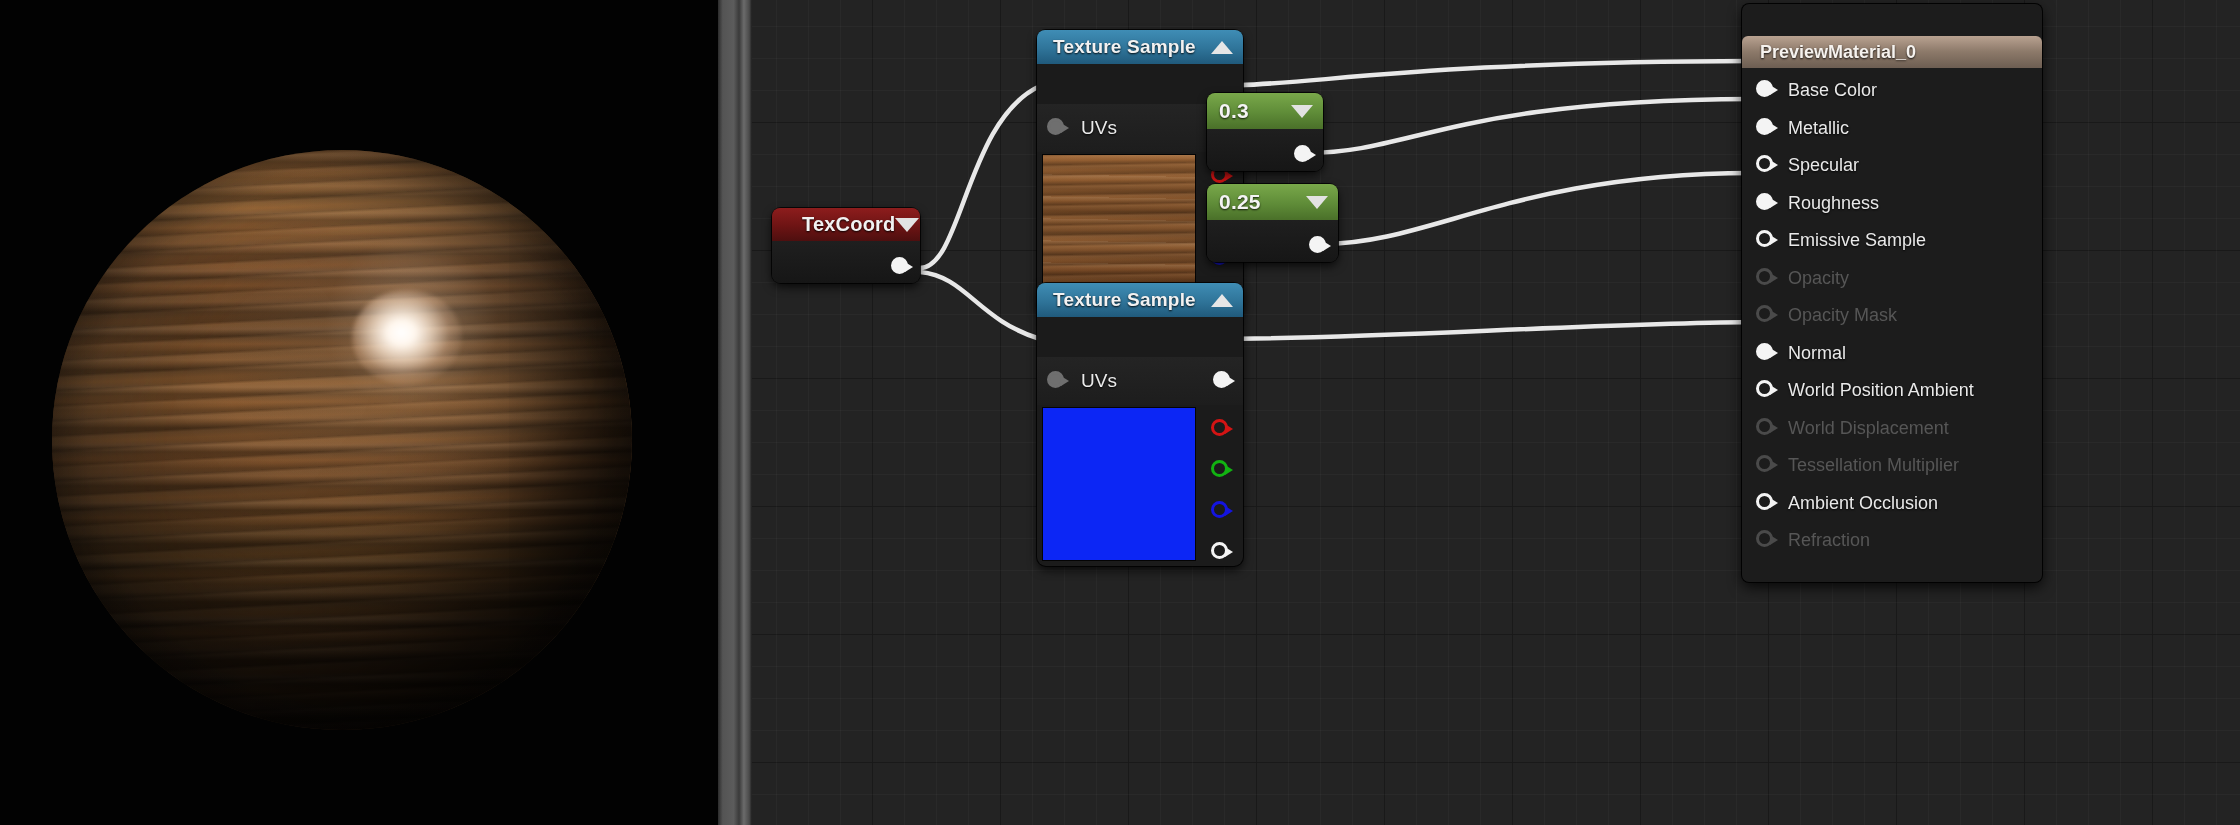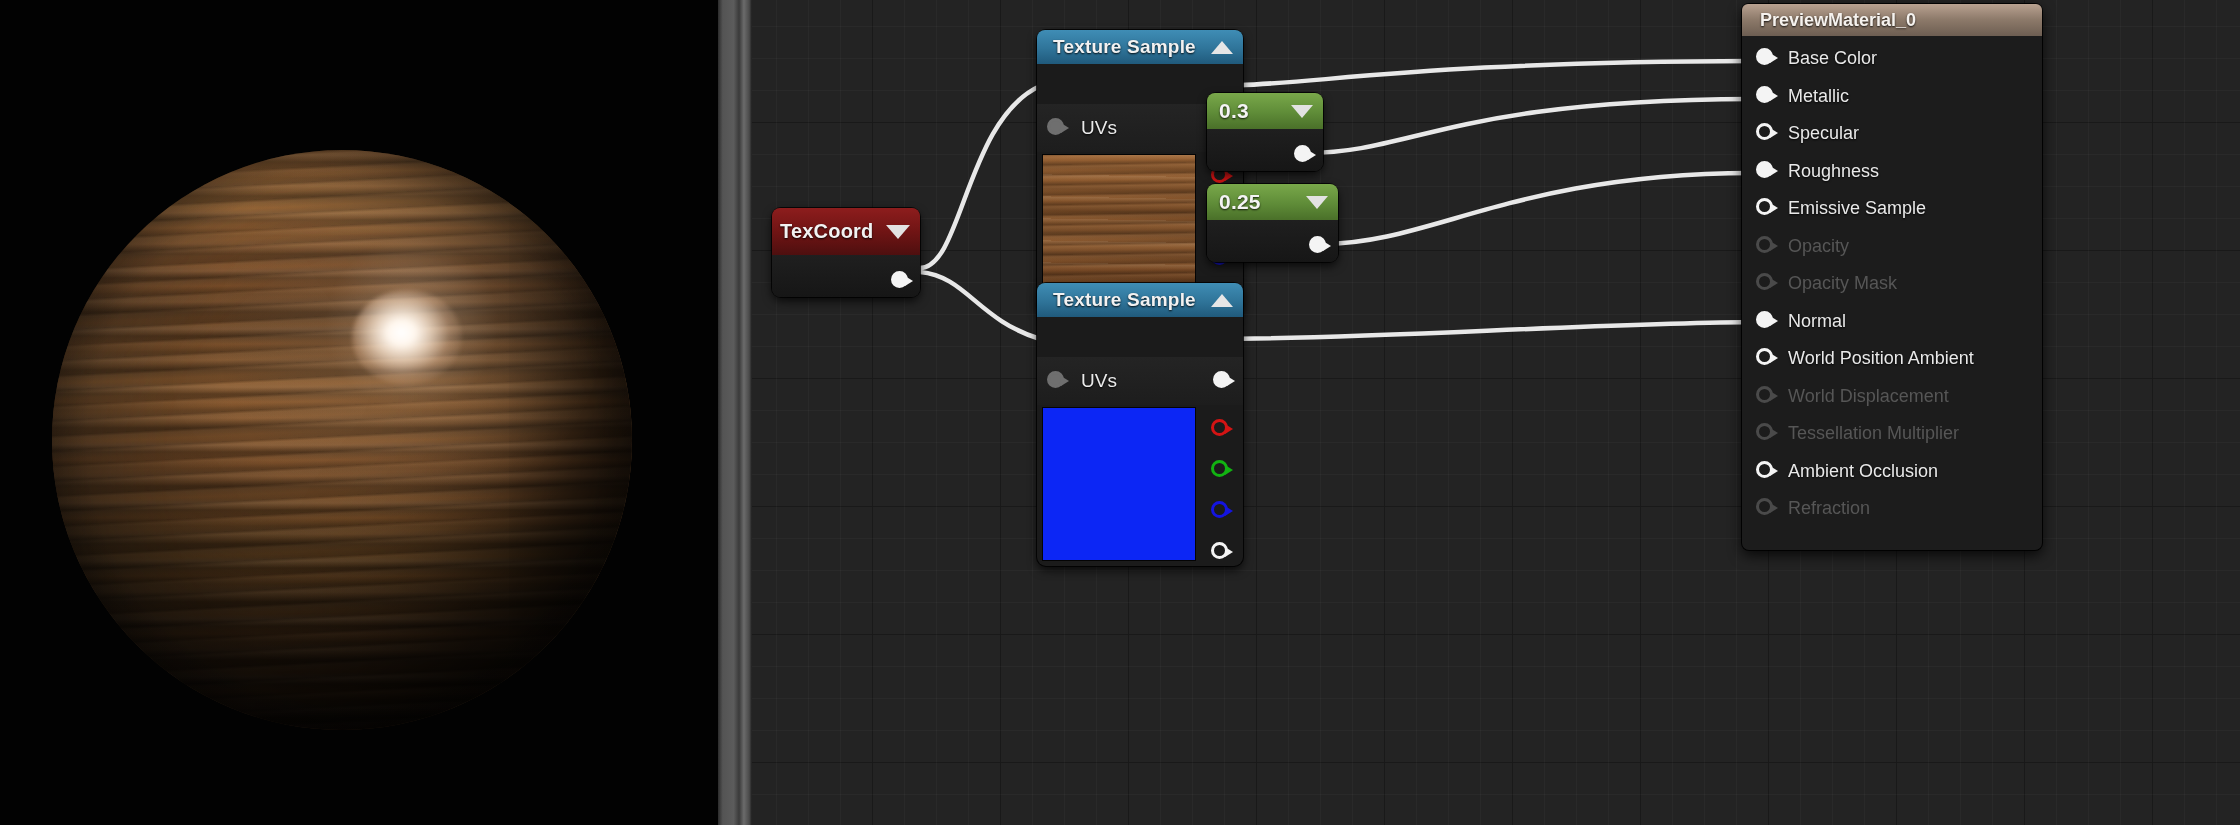--- a/index.html
+++ b/index.html
@@ -176,21 +176,21 @@
   .pin.c-gray{ color:#6f6f6f; }
   .pin.c-dimgray{ color:#4a4a4a; }
   .pin.c-red{ color:#d41414; }
   .pin.c-green{ color:#12b312; }
   .pin.c-blue{ color:#1414e0; }
 
   
   #node-texcoord{ width:148px; }
   #node-texcoord .node-title{
     background:linear-gradient(180deg,#8d1d1d 0%, #6f1414 52%, #4e0f0f 100%);
-    font-size:20px; padding-left:8px; height:47px;
+    font-size:20px; padding-left:30px; height:33px;
   }
   .dropdown-caret{
     margin-left:auto; width:0; height:0;
     border-left:12px solid transparent; border-right:12px solid transparent;
     border-top:14px solid #e2e2e2;
   }
   .out-only-body{
     height:42px; position:relative;
     background:linear-gradient(180deg,#1f1f1f,#161616);
     border-radius:0 0 8px 8px;
@@ -215,20 +215,21 @@
     background:#1c1c1c;
     border-radius:7px;
     box-shadow:0 5px 14px rgba(0,0,0,0.8), 0 0 0 1px rgba(0,0,0,0.9);
   }
   #node-material .mat-title{
     height:32px; display:flex; align-items:center; padding-left:18px;
     border-radius:6px 6px 0 0;
     background:linear-gradient(180deg,#b9a291 0%, #8d7a6a 48%, #6d5e52 100%);
     color:#f6f2ee; font-size:18px; font-weight:bold;
     text-shadow:0 1px 2px rgba(0,0,0,0.85);
+    margin-top:32px;
   }
   .mat-rows{ padding:12px 0 14px 0; }
   .mat-row{
     height:37.5px; display:flex; align-items:flex-start; gap:12px;
     padding-left:14px;
   }
   .mat-row .lbl{
     font-size:18px; color:#e9e9e9; text-shadow:0 1px 2px rgba(0,0,0,0.9);
     white-space:nowrap;
   }

